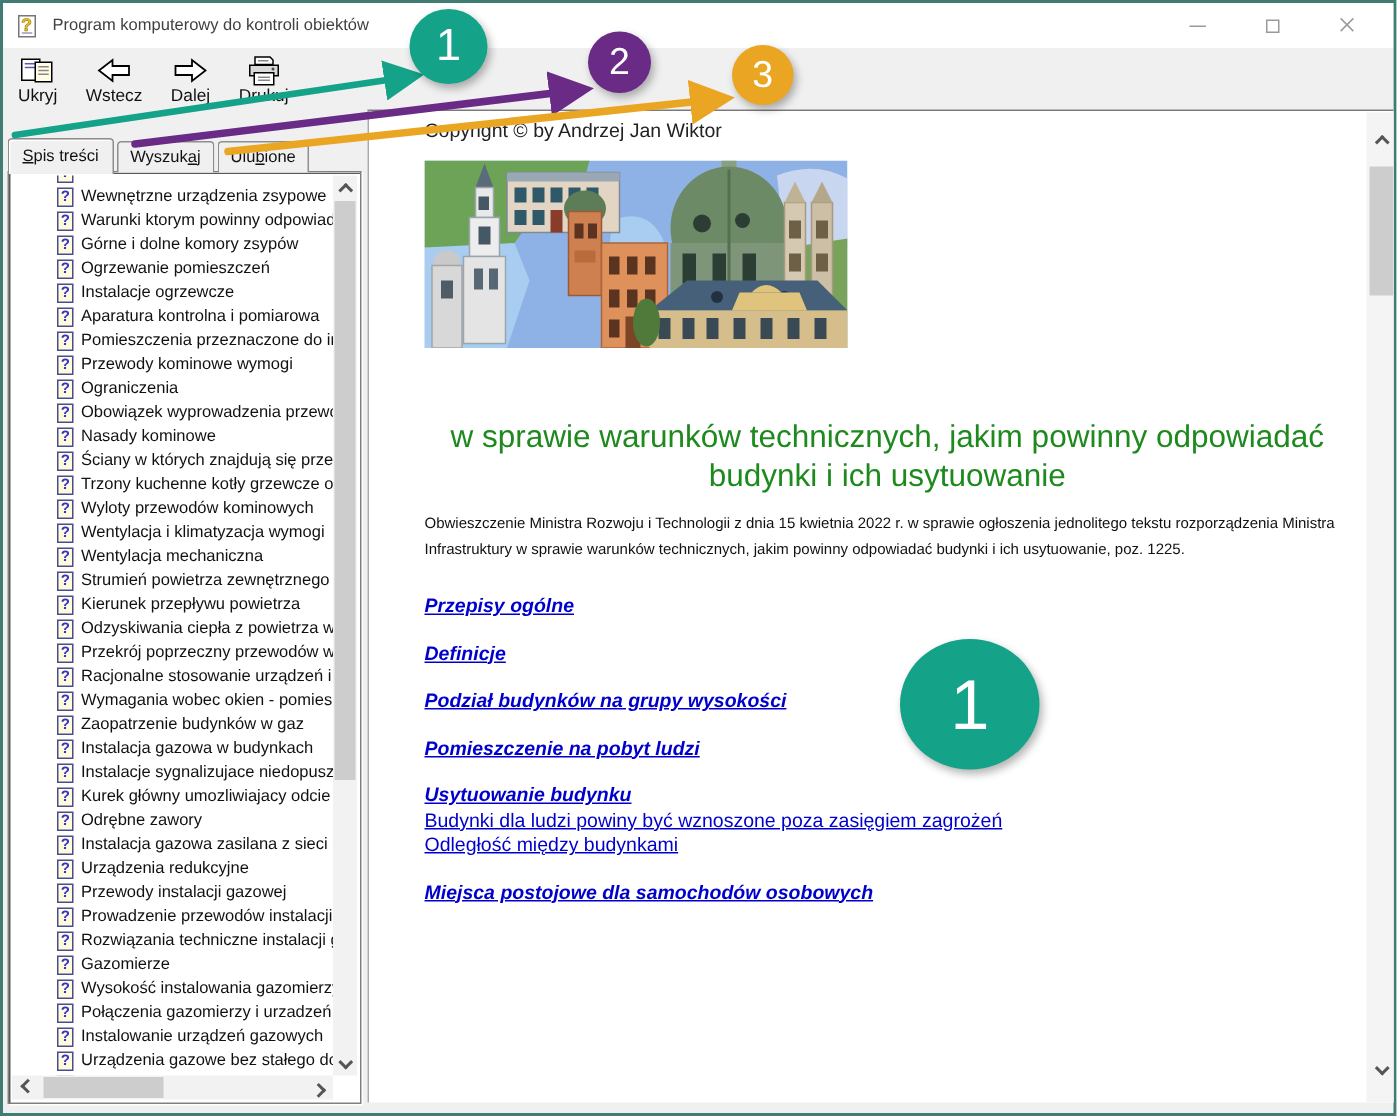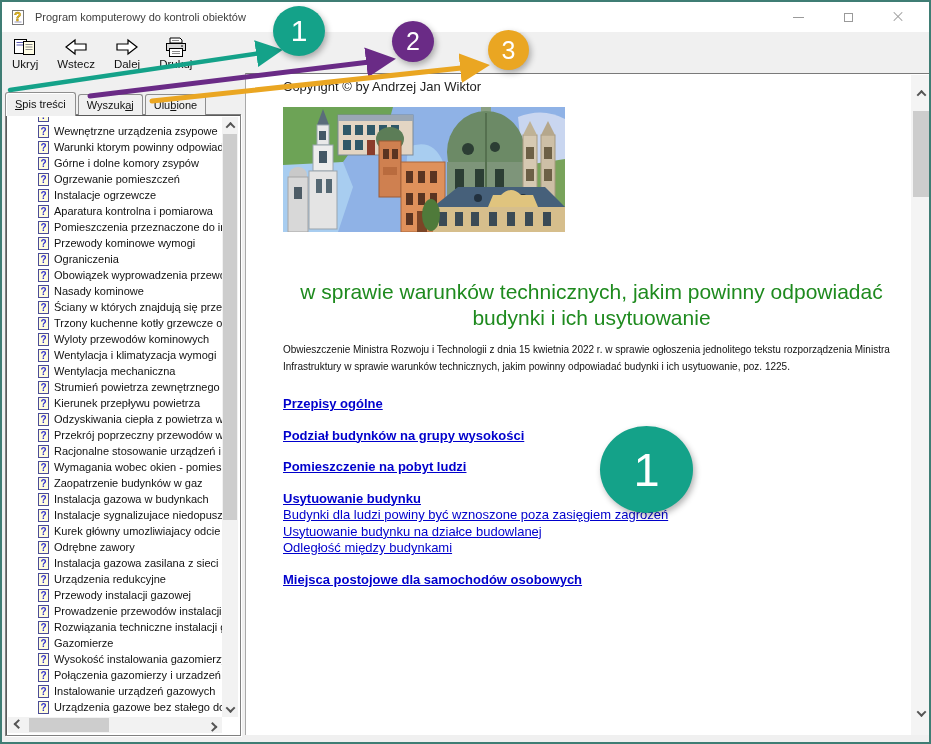--- a/index.html
+++ b/index.html
@@ -75,21 +75,21 @@
   .content-inner{ position:absolute; left:0; top:0; right:21px; bottom:0; padding:5px 10px 0 37px; overflow:hidden; }
   .copyright{ font-size:13px; color:#222; }
   .illustration{ margin-top:13px; display:block; }
   .main-heading{ margin:47px auto 0 auto; max-width:600px; text-align:center;
                  font-size:21px; font-weight:normal; line-height:26px; color:var(--heading-green); }
   .lead{ margin-top:10px; max-width:620px; font-size:10px; line-height:17px; color:#111; }
   .links{ margin-top:21px; }
   .link-group{ margin:0 0 15px 0; }
   .link-group a{ display:table; font-size:13px; line-height:16.5px; color:var(--link-blue);
                  text-decoration:underline; cursor:pointer; }
-  .link-group a.bold{ font-weight:bold; }
+  .link-group a.bold{ font-weight:bold;font-style:italic; }
 
   .content-vsb{ position:absolute; top:1px; right:0; width:20px; bottom:0; background:#f4f4f4; }
   .content-vsb .sb-btn{ position:absolute; left:0; width:20px; height:20px; }
   .content-vsb .sb-up{ top:8px; } .content-vsb .sb-down{ bottom:12px; }
   .content-vsb .thumb{ position:absolute; left:2px; width:16px; top:36px; height:86px; background:#cdcdcd; }
 
   
   .annot-svg{ position:absolute; left:0; top:0; z-index:50; pointer-events:none; }
   .badge{ position:absolute; border-radius:50%; display:flex; align-items:center; justify-content:center;
           color:#fff; z-index:51; box-shadow:2px 3px 6px rgba(0,0,0,.30); }
@@ -461,29 +461,31 @@
         <ellipse cx="148" cy="108" rx="9" ry="16" fill="#4f7a3a"></ellipse>
       </svg>
 
       <div class="main-heading">w sprawie warunków technicznych, jakim powinny odpowiadać budynki i ich usytuowanie</div>
       <div class="lead">Obwieszczenie Ministra Rozwoju i Technologii z dnia 15 kwietnia 2022 r. w sprawie ogłoszenia jednolitego tekstu rozporządzenia Ministra Infrastruktury w sprawie warunków technicznych, jakim powinny odpowiadać budynki i ich usytuowanie, poz. 1225.</div>
       <div class="links">
           <div class="link-group">
             <a class="bold">Przepisy ogólne</a>
           </div>
           <div class="link-group">
+            <a class="bold">Definicje</a>
+          </div>
+          <div class="link-group">
             <a class="bold">Podział budynków na grupy wysokości</a>
           </div>
           <div class="link-group">
             <a class="bold">Pomieszczenie na pobyt ludzi</a>
           </div>
           <div class="link-group">
             <a class="bold">Usytuowanie budynku</a>
             <a class="">Budynki dla ludzi powiny być wznoszone poza zasięgiem zagrożeń</a>
-            <a class="">Usytuowanie budynku na działce budowlanej</a>
             <a class="">Odległość między budynkami</a>
           </div>
           <div class="link-group">
             <a class="bold">Miejsca postojowe dla samochodów osobowych</a>
           </div>
         </div>
     </div>
 
     <div class="content-vsb">
       <span class="sb-btn sb-up">

